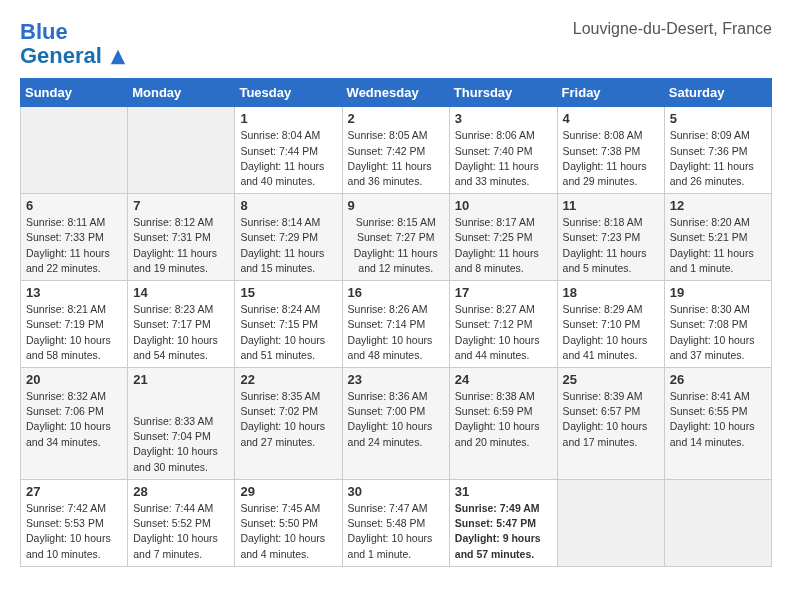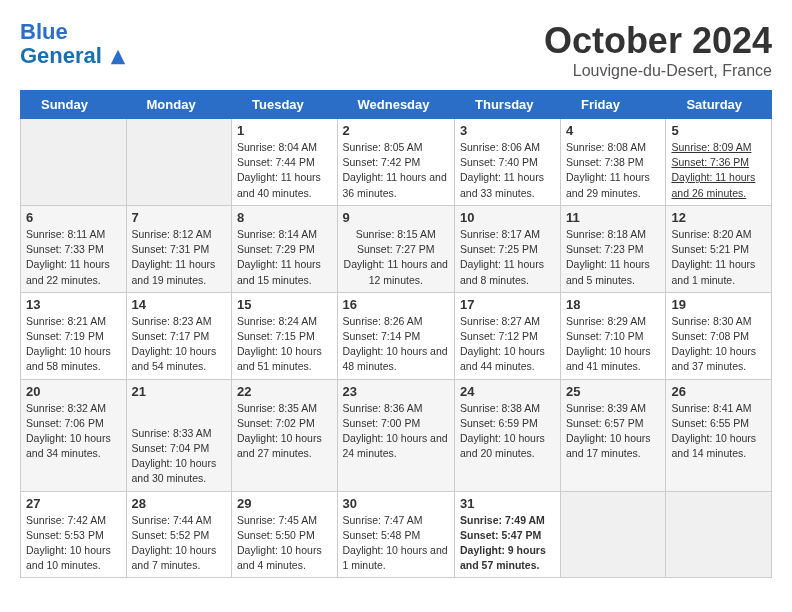--- a/index.html
+++ b/index.html
@@ -47,21 +47,21 @@
       color: #555;
     }
     table {
       width: 100%;
       border-collapse: collapse;
       font-size: 11px;
     }
     thead tr th {
       background-color: #2b6ec8;
       color: #fff;
-      padding: 6px 20px;
+      padding: 6px 4px;
       text-align: left;
       font-size: 13px;
       font-weight: bold;
       border: 1px solid #2b6ec8;
     }
     tbody tr td {
       border: 1px solid #ccc;
       padding: 4px 5px;
       vertical-align: top;
       min-width: 100px;
@@ -96,21 +96,20 @@
       <div class="logo-text" style="color:#2b6ec8;font-size:22px;font-weight:bold;">Blue</div>
       <div class="logo-text">
         <span>General</span>
         <svg class="logo-icon" viewBox="0 0 20 20" style="display:inline-block;vertical-align:middle;margin-left:1px;">
           <polygon points="2,18 10,2 18,18" fill="#2b6ec8"></polygon>
         </svg>
       </div>
     </div>
   </div>
   <div class="title-block">
-    <div class="month-title">October 2024</div>
     <div class="location">Louvigne-du-Desert, France</div>
   </div>
 </div>
 
 <table>
   <thead>
     <tr>
     <th>Sunday</th>
         <th>Monday</th>
         <th>Tuesday</th>
@@ -143,21 +142,21 @@
 Daylight: 11 hours and 33 minutes.</div>
         </td>
         <td>
           <span class="day-number">4</span>
           <div class="day-info" style="white-space: pre-line;">Sunrise: 8:08 AM
 Sunset: 7:38 PM
 Daylight: 11 hours and 29 minutes.</div>
         </td>
         <td>
           <span class="day-number">5</span>
-          <div class="day-info" style="white-space: pre-line; text-decoration: underline;">Sunrise: 8:09 AM
+          <div class="day-info" style="white-space: pre-line;">Sunrise: 8:09 AM
 Sunset: 7:36 PM
 Daylight: 11 hours and 26 minutes.</div>
         </td>
       </tr>
       <tr>
         <td>
           <span class="day-number">6</span>
           <div class="day-info" style="white-space: pre-line;">Sunrise: 8:11 AM
 Sunset: 7:33 PM
 Daylight: 11 hours and 22 minutes.</div>

